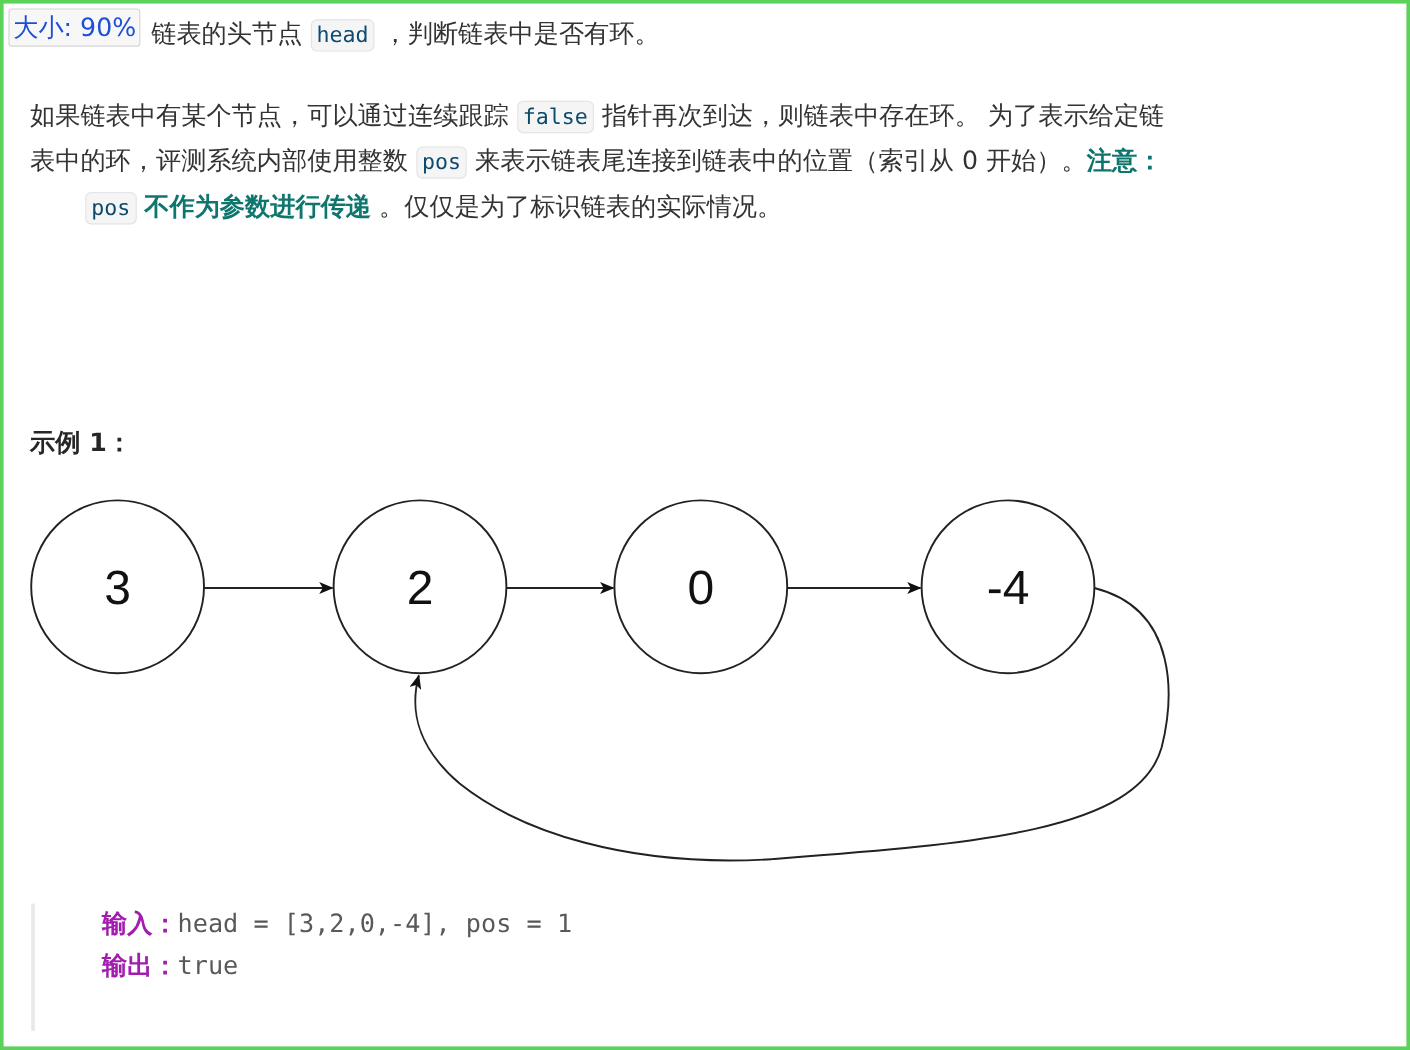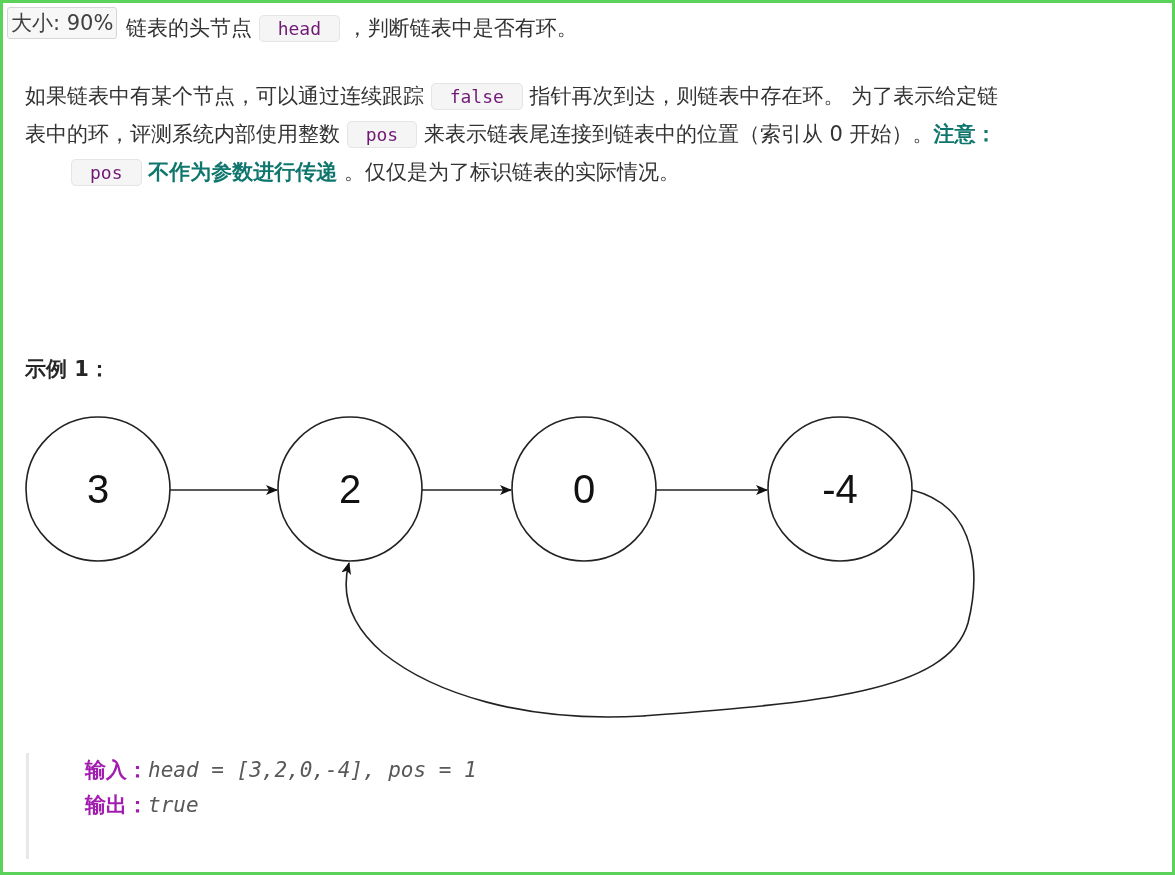--- a/index.html
+++ b/index.html
@@ -7,47 +7,47 @@
       width: 1175px; height: 875px; overflow: hidden; background: #ffffff;
       font-family: "DejaVu Sans", "Liberation Sans", sans-serif;
       color: #262626;
     }
     .frame {
       position: absolute; left: 0; top: 0; width: 1175px; height: 875px;
       box-sizing: border-box; border: 3px solid #5bd35b; background: #fff;
     }
     .size-badge {
       position: absolute; left: 4px; top: 4px;
-      padding: 1px 3px; font-size: 21px; color: #404040;
+      padding: 1px 3px; font-size: 21px; color: #1d4ed8;
       background: #f7f7f7; border: 1px solid #d6d6d6; border-radius: 3px;
       line-height: 28px; z-index: 2;
     }
     .p {
       position: absolute; left: 22px; font-size: 21px; line-height: 38px;
       color: #333; white-space: nowrap;
     }
     code {
       font-family: "DejaVu Sans Mono", "Liberation Mono", monospace;
-      font-size: 18px; color: #701a75;
+      font-size: 18px; color: #0c4a6e;
       background: #f5f5f5; border: 1px solid #e5e5e5; border-radius: 5px;
-      padding: 2px 18px;
+      padding: 2px 4px;
     }
     b { font-weight: bold; color: #0f766e; }
     i { font-style: italic; }
     .example-title {
       position: absolute; left: 22px; top: 352px; font-size: 21px; font-weight: bold; color: #262626;
     }
     svg.diagram { position: absolute; left: 0; top: 400px; }
     .example-block {
       position: absolute; left: 23px; top: 750px; width: 700px; height: 106px;
       border-left: 3px solid #e8e8e8; padding-left: 30px;
     }
     .ex-line { font-size: 21px; line-height: 35px; white-space: nowrap; color: #595959; }
     .ex-line .lbl { font-weight: bold; color: #a21caf; margin-left: 26px; }
-    .ex-line .mono { font-family: "DejaVu Sans Mono", "Liberation Mono", monospace; font-size: 21px; color: #595959; font-style: italic; }
+    .ex-line .mono { font-family: "DejaVu Sans Mono", "Liberation Mono", monospace; font-size: 21px; color: #595959; }
   </style>
 </head>
 <body>
 
 <div class="frame">
 
   <div class="size-badge">大小: 90%</div>
 
   <div class="p" style="top:6px; left:123px;">
     <span>链表的头节点</span>

